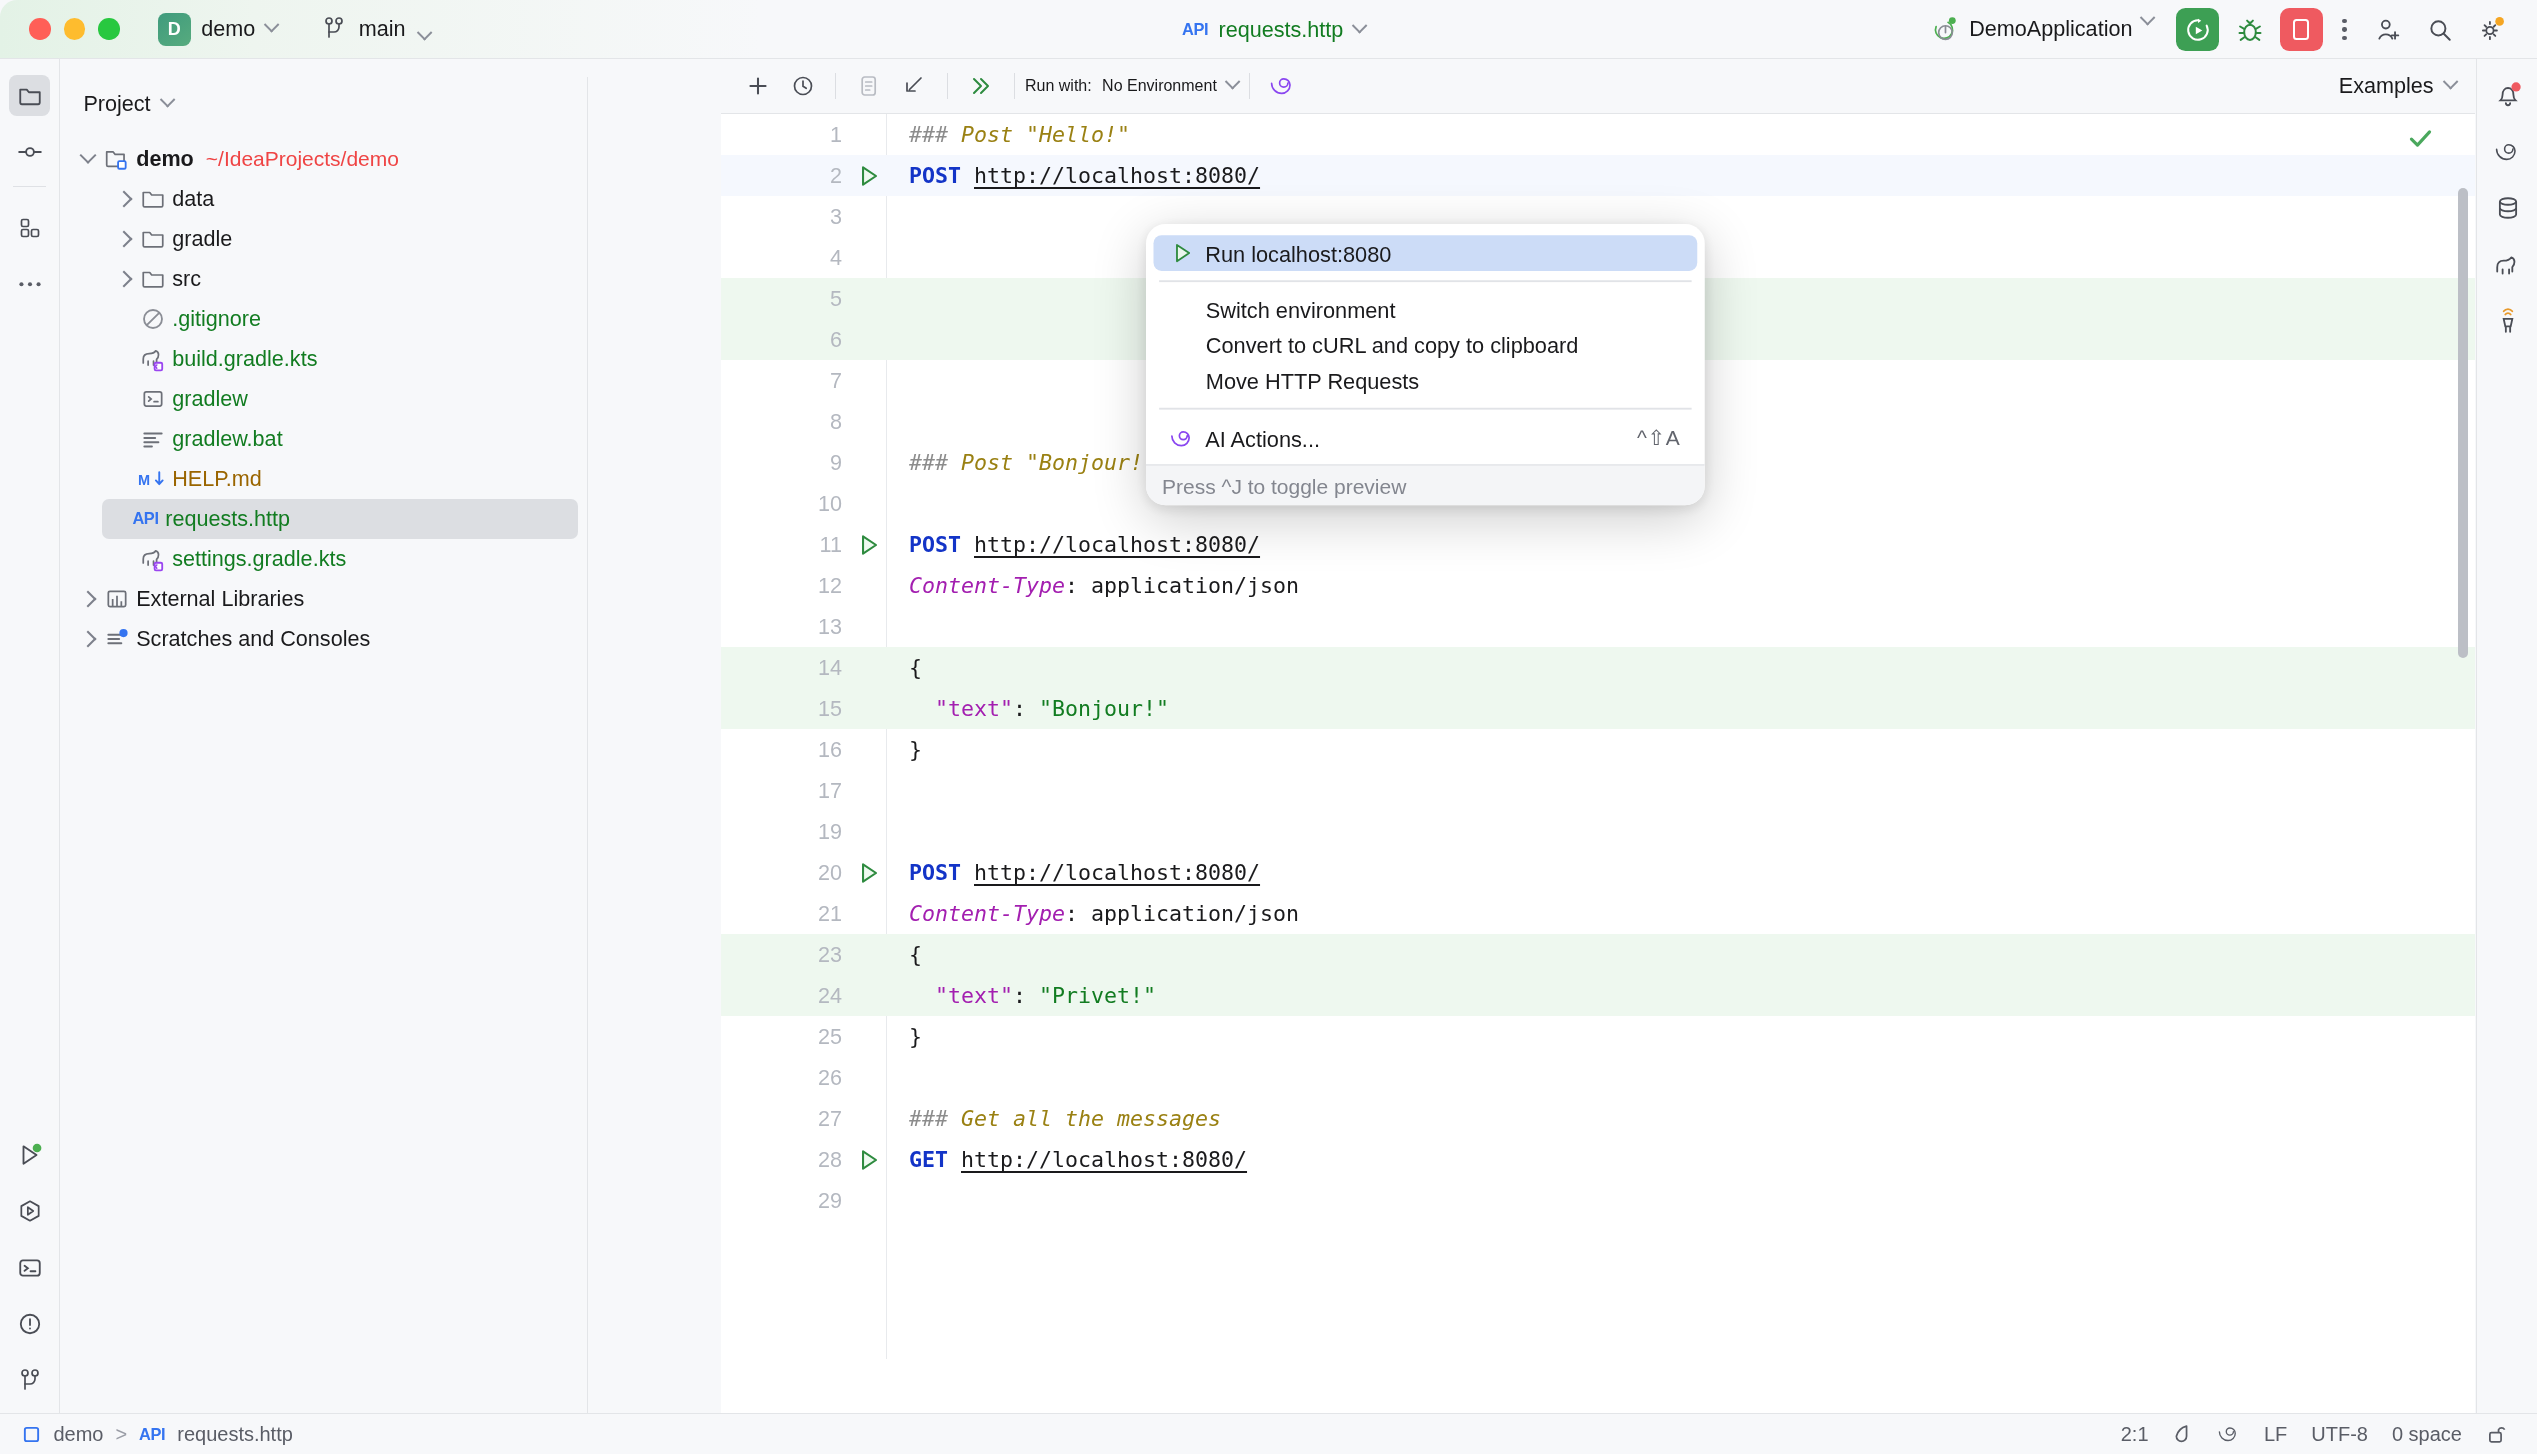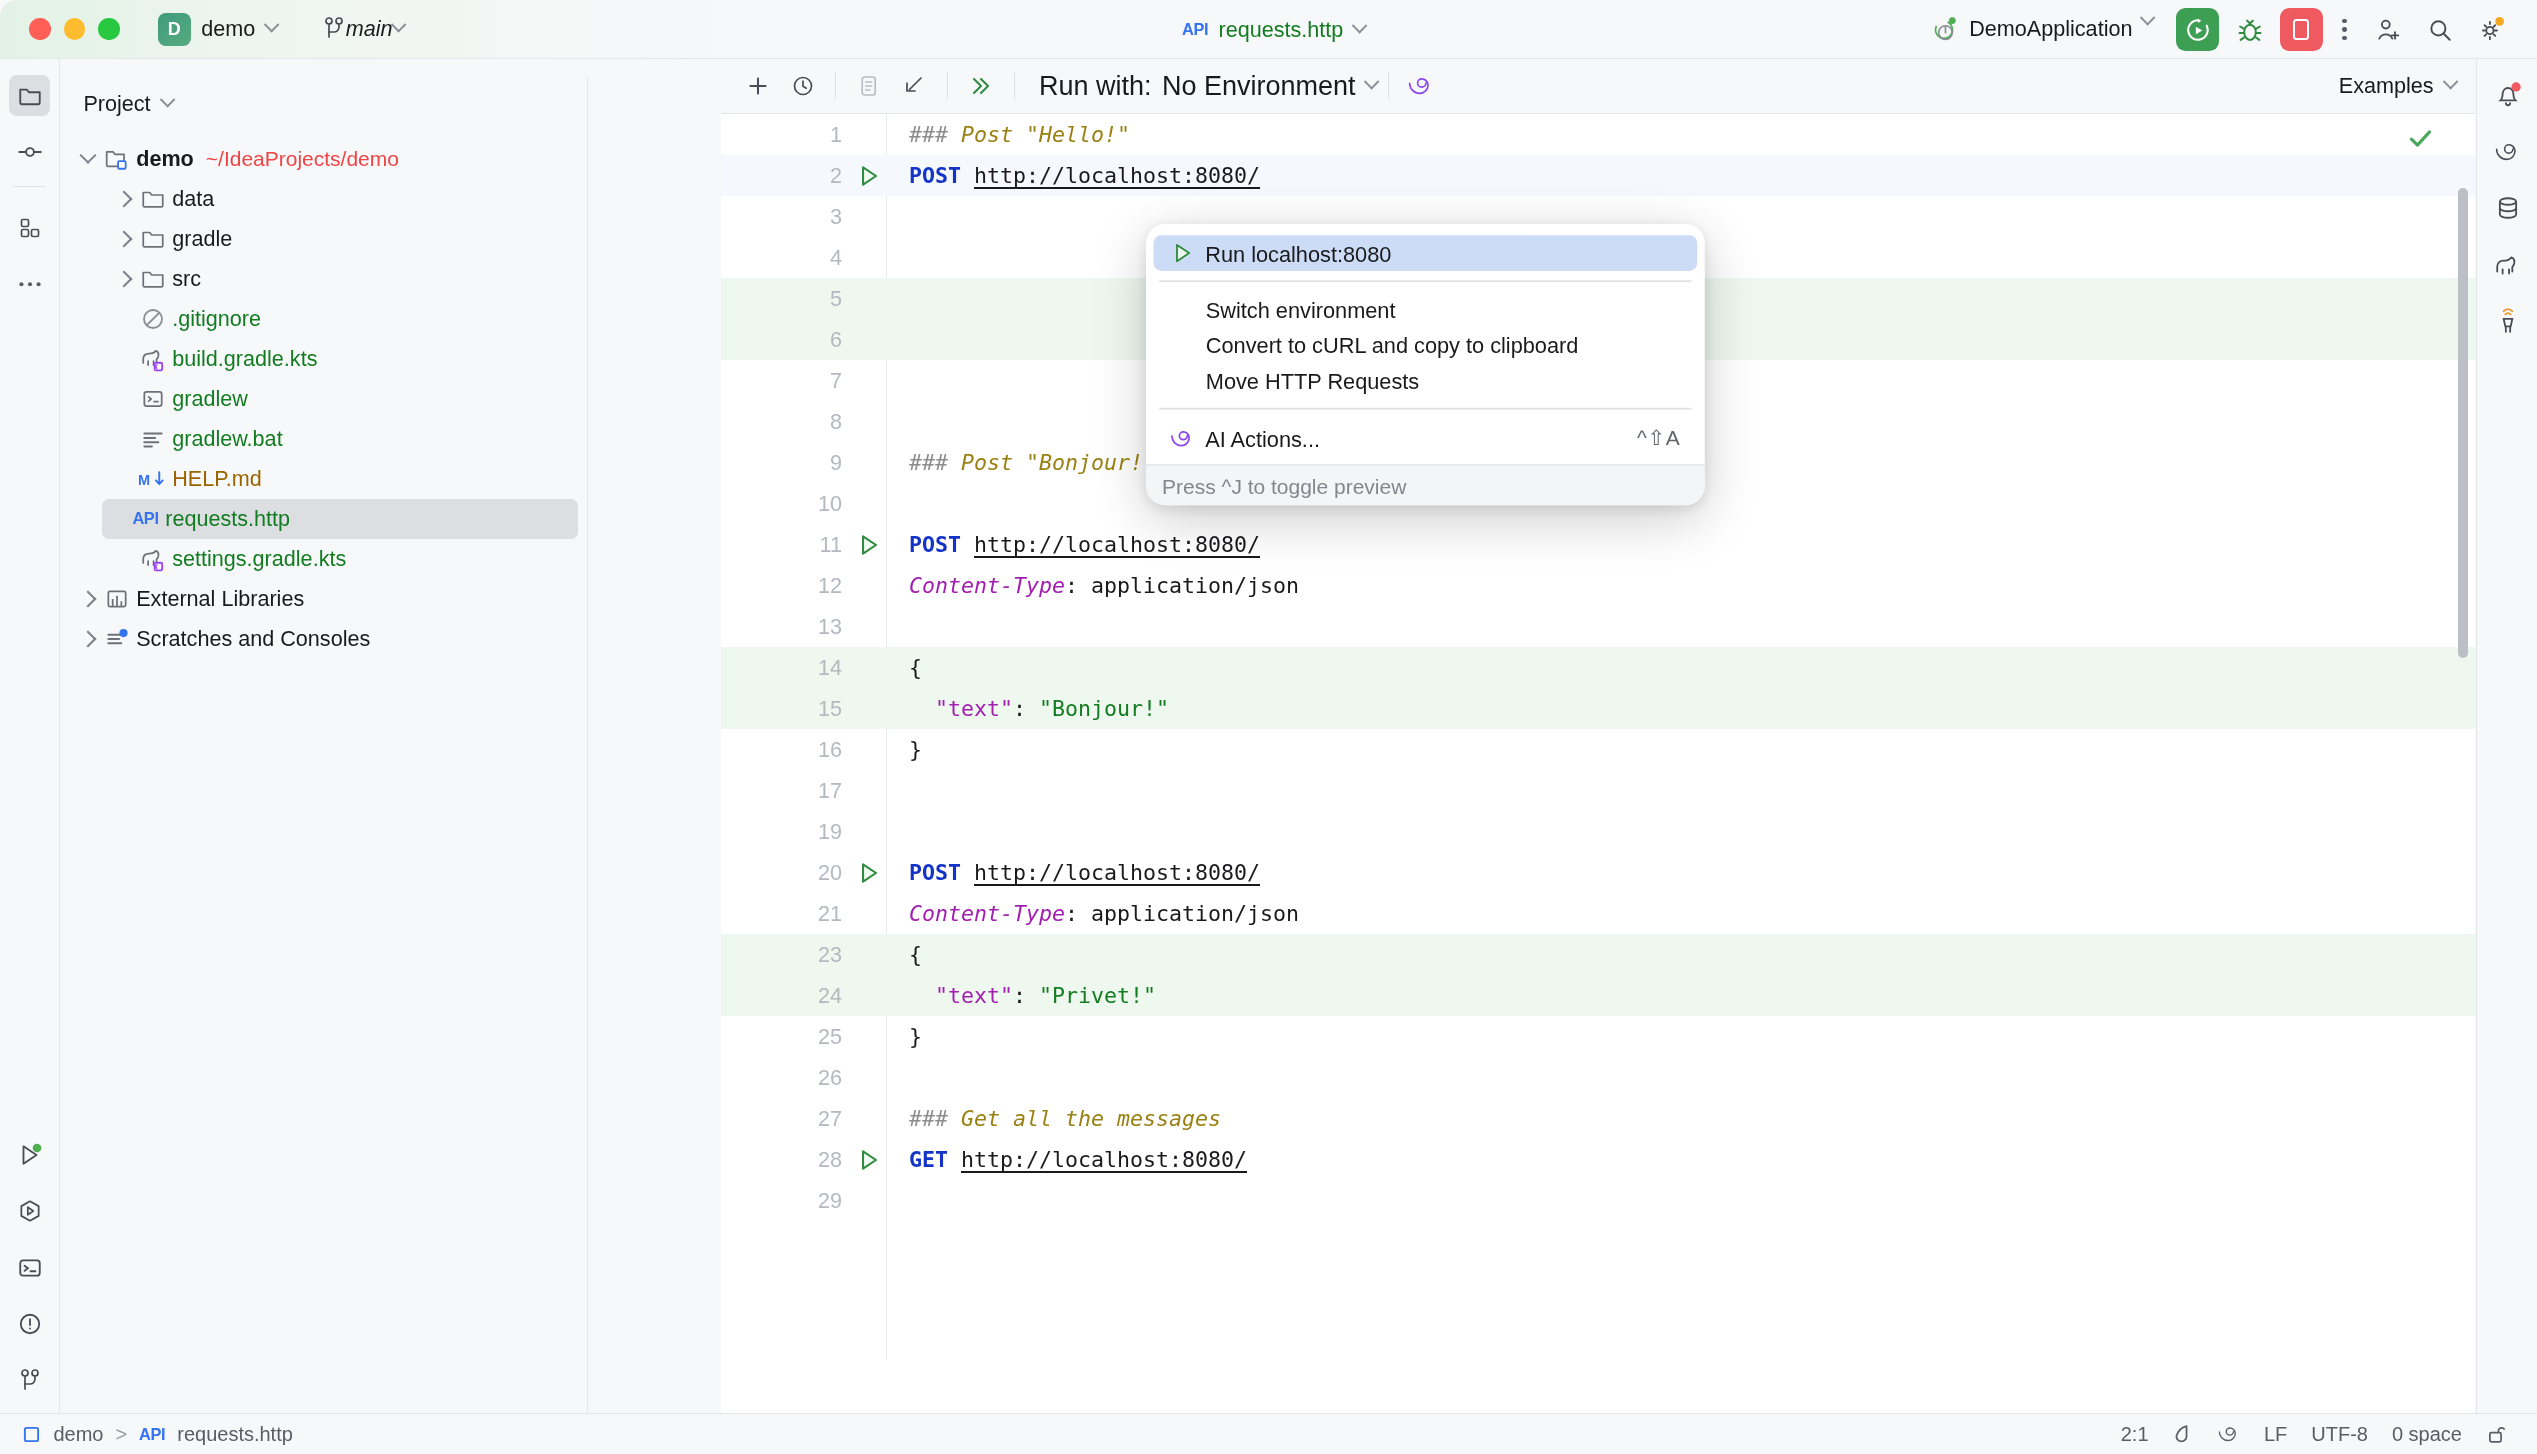--- a/index.html
+++ b/index.html
@@ -38,21 +38,21 @@
     background: linear-gradient(145deg, #3f9b7d, #57ab7e);
     color: #fff; font-size: 18px; font-weight: 600;
     display: flex; align-items: center; justify-content: center;
   }
   .tb-text { font-size: 21.6px; color: #1a1a1c; }
   .chev {
     display: inline-block; width: 11.2px; height: 11.2px;
     border-right: 2.1px solid #8b8f99; border-bottom: 2.1px solid #8b8f99;
     transform: rotate(45deg) translate(-2.6px,-2.6px);
   }
-  .branch-chip { display: flex; align-items: center; gap: 0; margin-left: 45px; font-style: italic; }
+  .branch-chip { display: flex; align-items: flex-end; gap: 13px; margin-left: 45px; }
 
   .title-center {
     position: absolute; left: 1182px; top: 0; height: 59px;
     display: flex; align-items: center; gap: 10.4px;
   }
   .api-glyph {
     font-family: "Liberation Sans", sans-serif;
     font-size: 16.4px; font-weight: 700; letter-spacing: -0.4px;
     color: #3574f0;
   }
@@ -128,21 +128,21 @@
   .editor-wrap {
     position: absolute; left: 721px; top: 59px; right: 63px; height: 1354px;
     background: #ffffff;
   }
   .ed-toolbar {
     height: 55px; background: #f7f8fa; border-bottom: 0.9px solid #e3e5e8;
     display: flex; align-items: center; padding-left: 14px; gap: 0;
   }
   .tbtn { width: 45px; height: 45px; display: flex; align-items: center; justify-content: center; }
   .vdiv { width: 0.9px; height: 26px; background: #dcdee2; margin: 0 10.4px; }
-  .runwith { font-size: 27px; color: #1a1a1c; display: flex; align-items: center; gap: 10.4px; margin-left: 14px; }
+  .runwith { font-size: 16px; color: #1a1a1c; display: flex; align-items: center; gap: 10.4px; margin-left: 0; }
   .runwith .lab { color: #1a1a1c; }
   .examples {
     margin-left: auto; margin-right: 19px; display: flex; align-items: center; gap: 11.2px;
     font-size: 21.6px; color: #1a1a1c;
   }
 
   .code-area { position: relative; height: 1245px; background: #fff; overflow: hidden; }
   .gutter {
     position: absolute; left: 0; top: 0; width: 166px; height: 100%;
     background: #fff; border-right: 0.9px solid #e8eaed;

